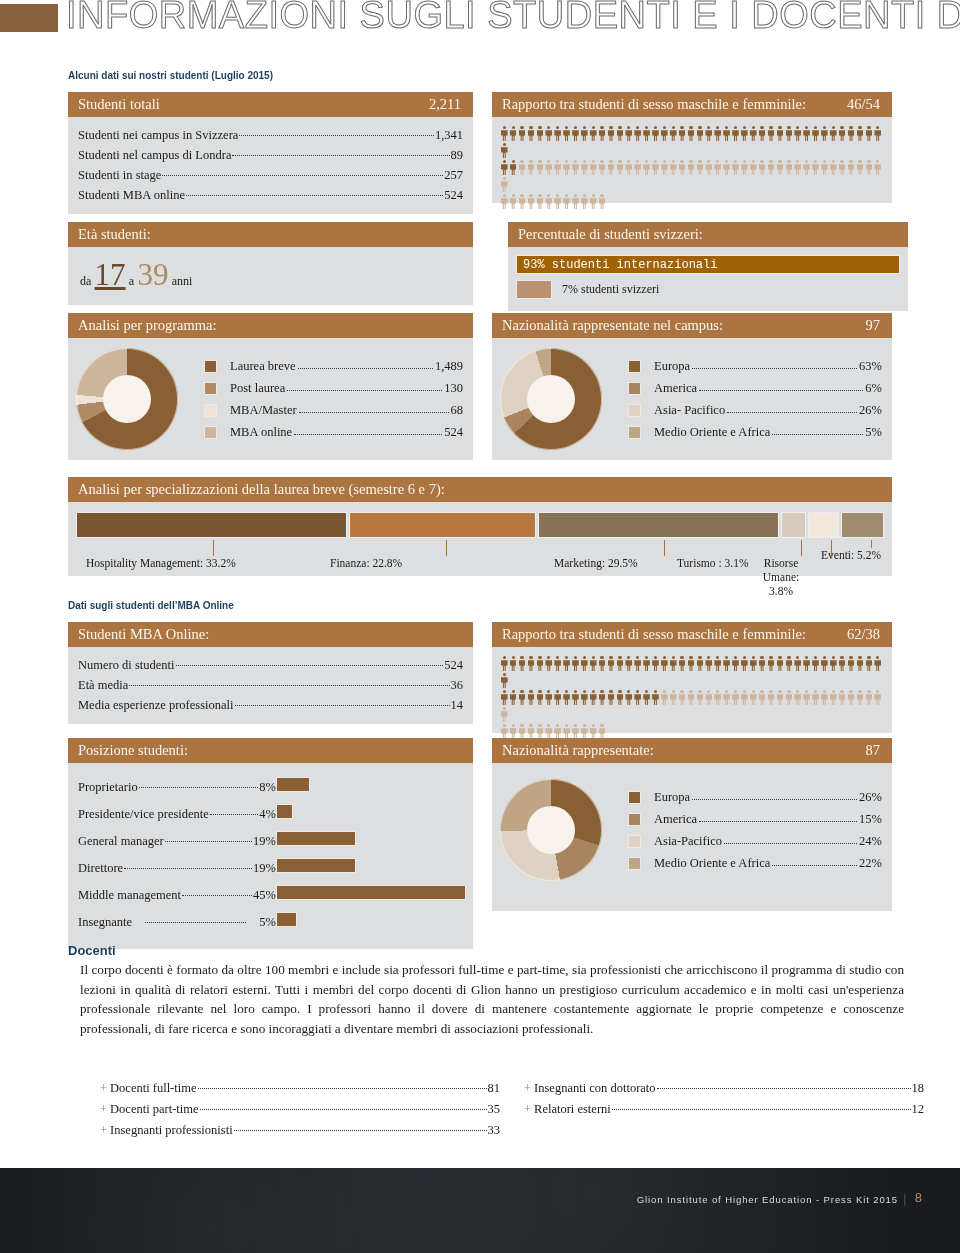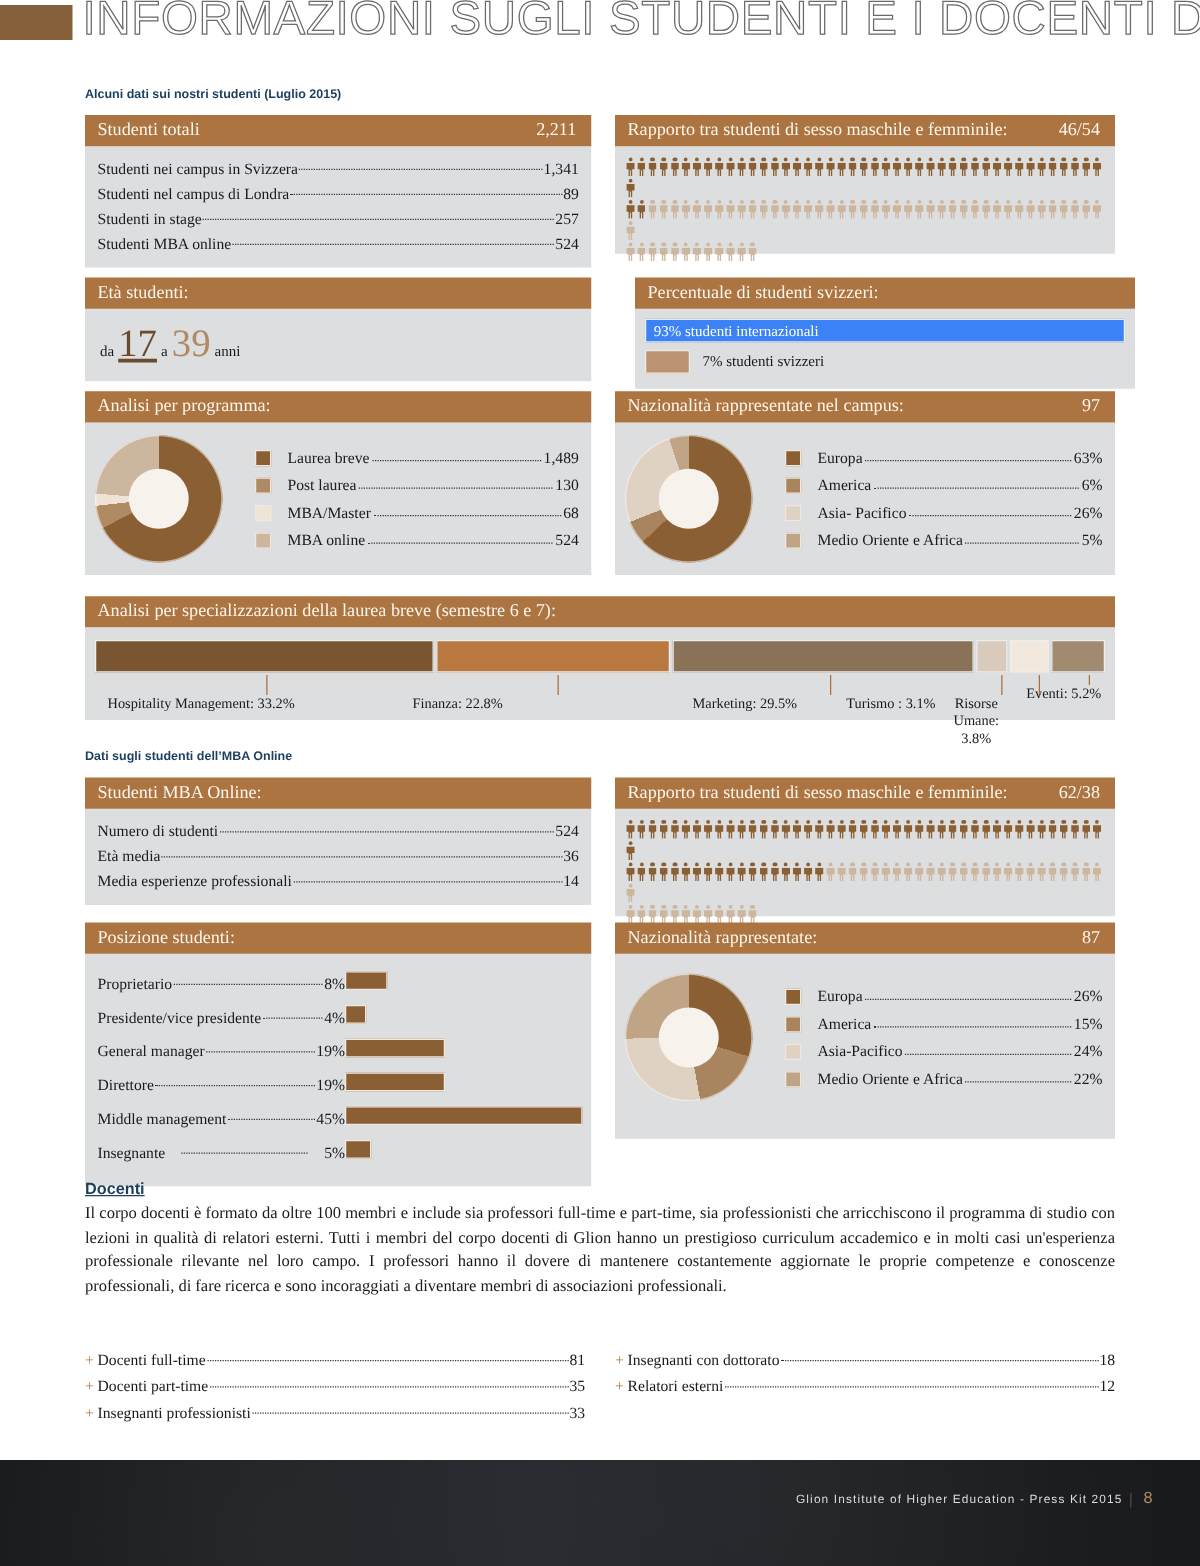--- a/index.html
+++ b/index.html
@@ -73,23 +73,23 @@
   .fig.f { color:#cdb69e; }
 
   
   .age { font-size:13px; padding:10px 0 12px 12px; }
   .age .n1 { font-size:31px; color:#6a4a2a;text-decoration:underline; }
   .age .n2 { font-size:31px; color:#b08a63; }
   .age .sm { font-size:12px; }
 
   
   .swz-bar {
-    background:#3b82f6; color:#ffffff; font-size:12px;
+    background:#a16207; color:#ffffff; font-size:12px;
     height:19px; line-height:19px; padding-left:6px;
-    border:1px solid #efe9e2; margin-bottom:6px;
+    border:1px solid #efe9e2; margin-bottom:6px;font-family:Liberation Mono, monospace;
   }
   .swz-row2 { display:flex; align-items:center; font-size:12px; }
   .swz-sw { width:36px; height:19px; background:#bb9373; border:1px solid #efe9e2; margin-right:10px; }
 
   
   .donut-wrap { display:flex; align-items:center; }
   .donut { position:relative; width:102px; height:102px; border-radius:50%; flex:0 0 auto; }
   .donut::after {
     content:""; position:absolute; left:50%; top:50%; width:48px; height:48px;
     margin:-24px 0 0 -24px; border-radius:50%; background:#f7f2ec;
@@ -114,26 +114,26 @@
 
   
   .hb-wrap { display:flex; }
   .hb-left { flex:0 0 198px; }
   .hb-right { flex:1 1 auto; position:relative; padding-top:3px; }
   .hb { height:15px; background:#8a5f33; border:1px solid #efe9e2; margin-bottom:12px; }
 
   
   .doc-title {
     position:absolute; font-family:"Liberation Sans","DejaVu Sans",sans-serif;
-    font-size:13px; font-weight:bold; color:#1c3f5e;text-decoration:underline;
+    font-size:13px; font-weight:bold; color:#1c3f5e;
   }
   .doc-p {
-    position:absolute; font-size:13.2px; line-height:19.5px; text-align:justify;
-  }
-  .doc-list { position:absolute; }
+    position:absolute; font-size:13.2px; line-height:19.5px; text-align:justify;margin-left:12px;
+  }
+  .doc-list { position:absolute;margin-left:32px; }
   .doc-list .row { font-size:12.5px; line-height:21px; }
   .plus { color:#b07a45; margin-right:3px; }
 
   
   .footer {
     position:absolute; left:0; top:1168px; width:960px; height:85px;
     background:#1d2024;
     background-image:
       radial-gradient(circle at 22% 70%, rgba(255,255,255,0.045), rgba(255,255,255,0) 45%),
       radial-gradient(circle at 62% 30%, rgba(255,255,255,0.035), rgba(255,255,255,0) 50%),

